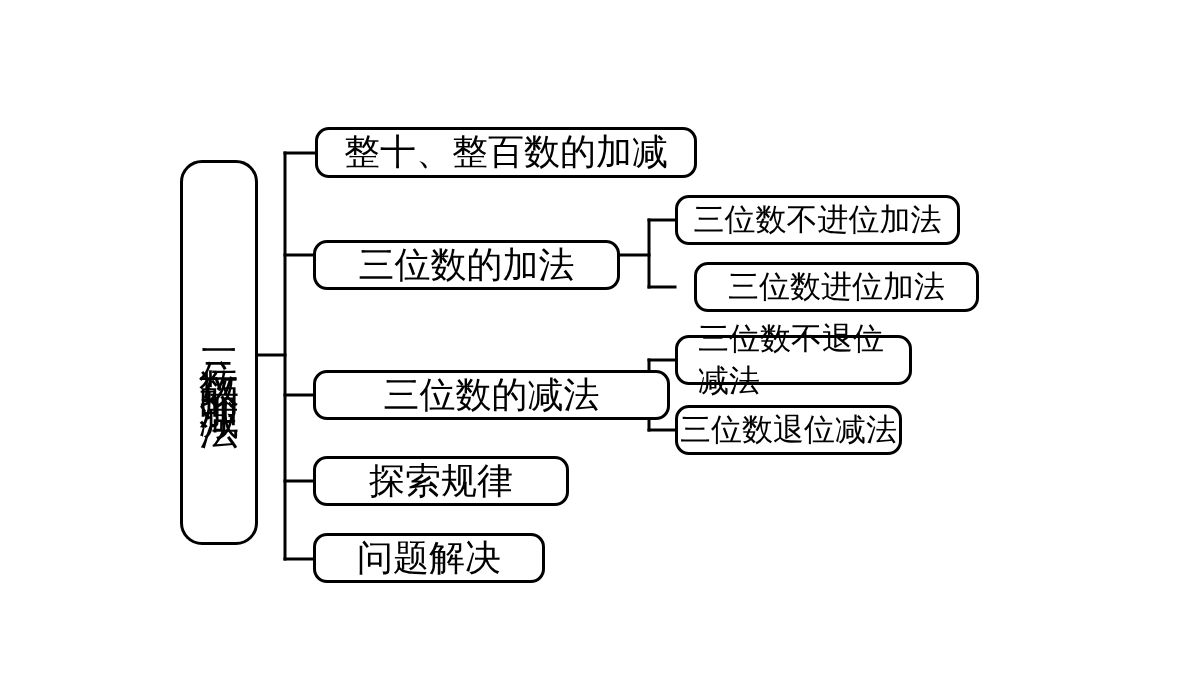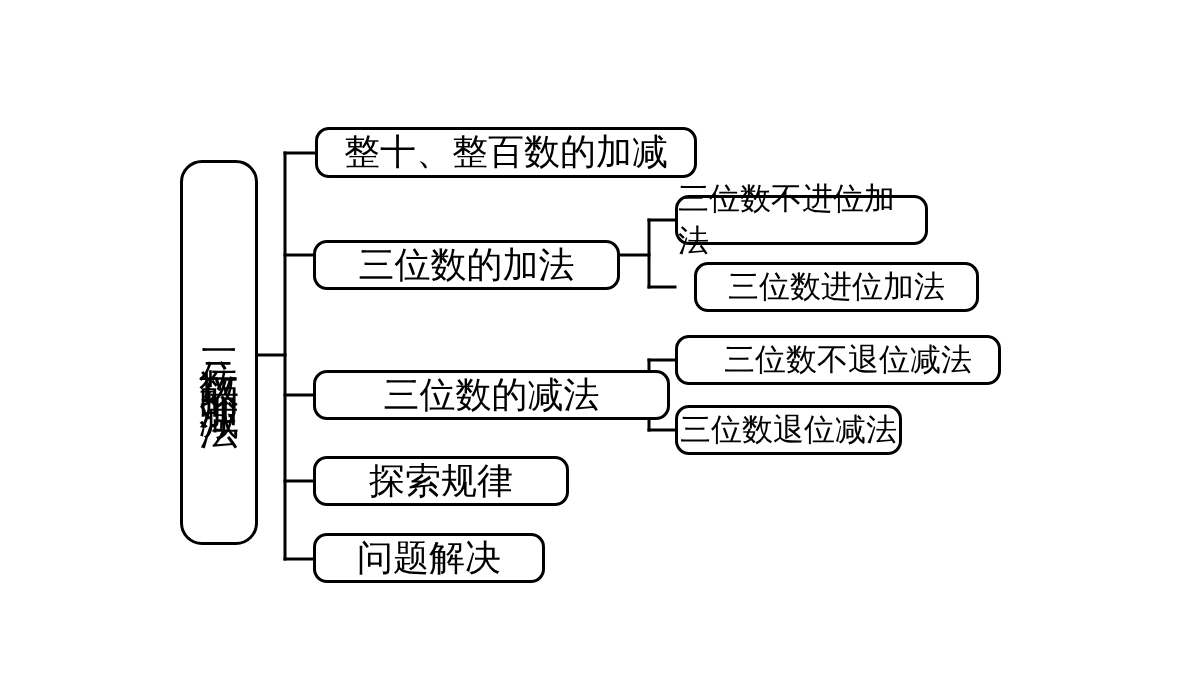--- a/index.html
+++ b/index.html
@@ -37,23 +37,23 @@
     text-orientation:upright;
     letter-spacing:10px;
   }
   .branch{border-radius:14px;font-size:36px;}
   .leaf{border-radius:14px;font-size:31px;}
   .b1{left:315px;top:127px;width:382px;height:51px;}
   .b2{left:313px;top:240px;width:307px;height:50px;}
   .b3{left:313px;top:370px;width:357px;height:50px;}
   .b4{left:313px;top:456px;width:256px;height:50px;}
   .b5{left:313px;top:533px;width:232px;height:50px;}
-  .a1{left:675px;top:195px;width:253px;height:50px;}
+  .a1{left:675px;top:195px;width:285px;height:50px;}
   .a2{left:694px;top:262px;width:285px;height:50px;}
-  .s1{left:675px;top:335px;width:326px;height:50px;padding-left:20px;}
+  .s1{left:675px;top:335px;width:237px;height:50px;padding-left:20px;}
   .s2{left:675px;top:405px;width:227px;height:50px;}
 </style>
 </head>
 <body>
 
 <div id="stage" style="--badge-bg: #4d7164; --badge-fg: #ffffff; --line: #000000; --box-bg: #ffffff; --bg: #ffffff;">
 
   <svg id="connectors" viewBox="0 0 1200 675" xmlns="http://www.w3.org/2000/svg">
     <g stroke="#000000" stroke-width="3" fill="none" stroke-linecap="square">
 

